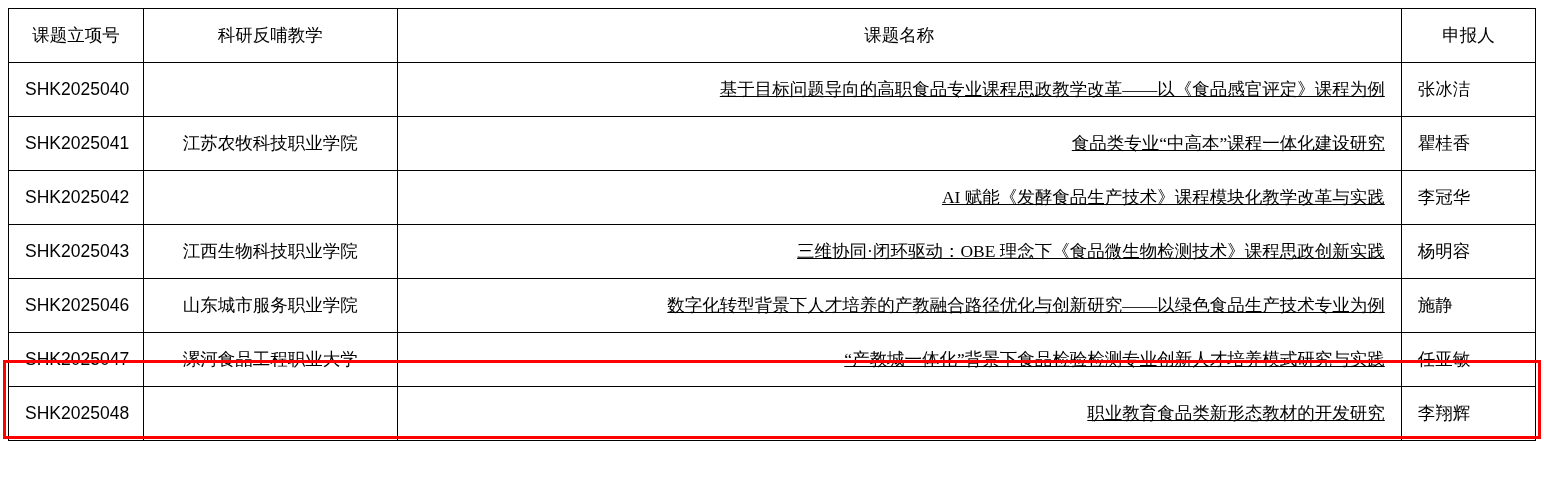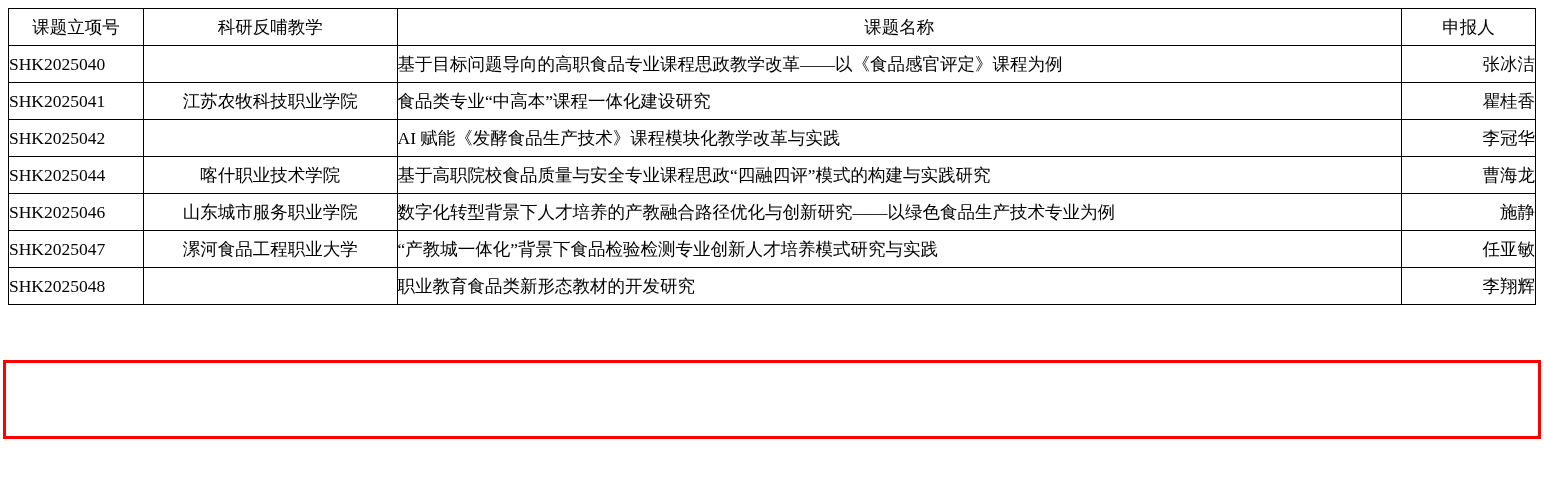--- a/index.html
+++ b/index.html
@@ -21,21 +21,21 @@
   }
   table.grid {
     border-collapse: collapse;
     table-layout: fixed;
     width: 1528px;
     margin-left: 8px;
     margin-top: 8px;
   }
   table.grid th, table.grid td {
     border: 1px solid #000000;
-    padding: 0;
+    padding: 16px;
     vertical-align: middle;
     font-weight: normal;
     font-size: 17.5px;
     line-height: 1.2;
     height: 37px;
     box-sizing: border-box;
   }
   
   col.c-id    { width: 135px; }
   col.c-unit  { width: 253px; }
@@ -45,33 +45,34 @@
   thead th {
     font-weight: bold;
     text-align: center;
     height: 53px;
     font-size: 19px;
   }
   td.cell-id {
     text-align: left;
     padding-left: 12px;
     white-space: nowrap;
-    font-family: Liberation Serif, serif;
+    font-family: Liberation Sans, sans-serif;
   }
   td.cell-unit {
     text-align: center;
     padding-left: 12px;
   }
   td.cell-title {
-    text-align: left;
+    text-align: right;
     padding-left: 12px;
     padding-right: 8px;
+    text-decoration: underline;
   }
   td.cell-name {
-    text-align: right;
+    text-align: left;
     white-space: nowrap;
   }
   
   #highlight-box {
     position: absolute;
     left: 3px;
     top: 352px;
     width: 1538px;
     height: 79px;
     border: 3px solid #ff0000;
@@ -112,24 +113,24 @@
         <td class="cell-title">食品类专业“中高本”课程一体化建设研究</td>
         <td class="cell-name">瞿桂香</td>
       </tr>
       <tr>
         <td class="cell-id">SHK2025042</td>
         <td class="cell-unit"></td>
         <td class="cell-title">AI 赋能《发酵食品生产技术》课程模块化教学改革与实践</td>
         <td class="cell-name">李冠华</td>
       </tr>
       <tr>
-        <td class="cell-id">SHK2025044</td>
-        <td class="cell-unit">喀什职业技术学院</td>
-        <td class="cell-title">基于高职院校食品质量与安全专业课程思政“四融四评”模式的构建与实践研究</td>
-        <td class="cell-name">曹海龙</td>
+        <td class="cell-id">SHK2025043</td>
+        <td class="cell-unit">江西生物科技职业学院</td>
+        <td class="cell-title">三维协同·闭环驱动：OBE 理念下《食品微生物检测技术》课程思政创新实践</td>
+        <td class="cell-name">杨明容</td>
       </tr>
       <tr>
         <td class="cell-id">SHK2025046</td>
         <td class="cell-unit">山东城市服务职业学院</td>
         <td class="cell-title">数字化转型背景下人才培养的产教融合路径优化与创新研究——以绿色食品生产技术专业为例</td>
         <td class="cell-name">施静</td>
       </tr>
       <tr>
         <td class="cell-id">SHK2025047</td>
         <td class="cell-unit">漯河食品工程职业大学</td>

